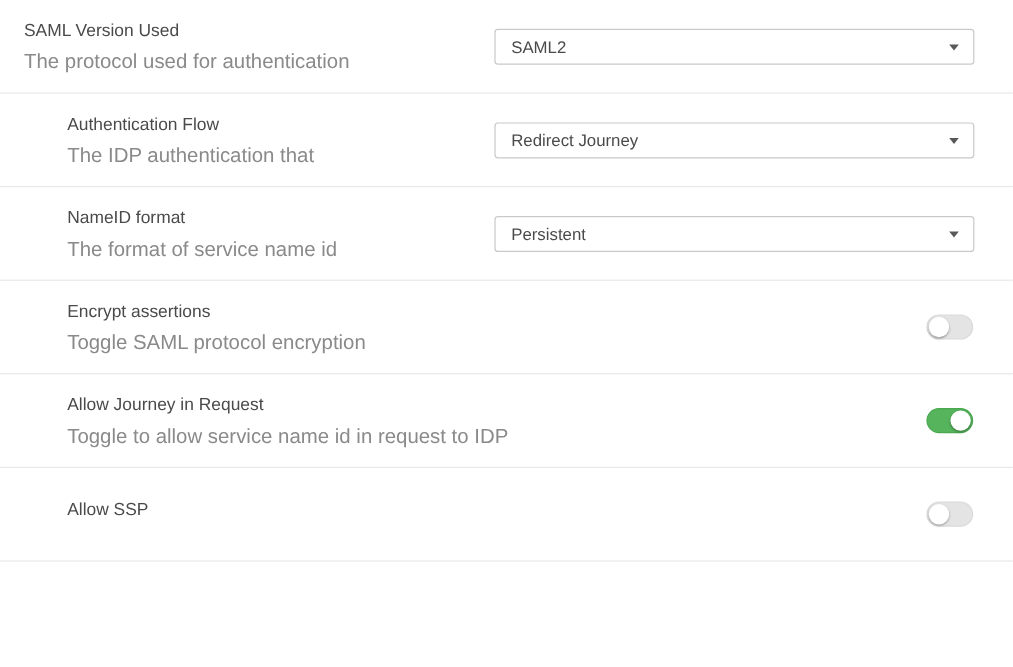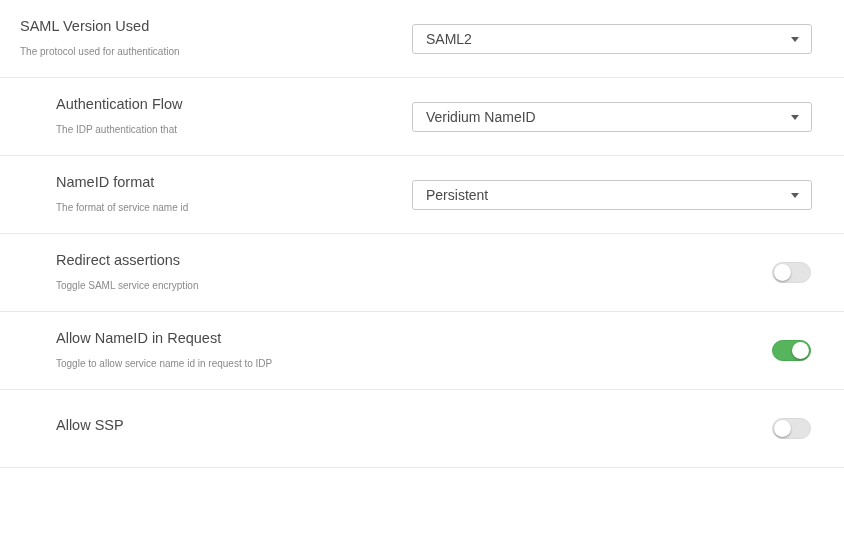--- a/index.html
+++ b/index.html
@@ -41,21 +41,21 @@
     min-width: 0;
   }
   .setting-label {
     font-size: 14.5px;
     color: #4a4a4a;
     line-height: 20px;
     margin-bottom: 7px;
     white-space: nowrap;
   }
   .setting-desc {
-    font-size: 10px;
+    font-size: 17px;
     color: #8a8a8a;
     line-height: 18px;
     white-space: nowrap;
   }
   .control-area {
     flex: 0 0 auto;
     display: flex;
     align-items: center;
     justify-content: flex-end;
     width: 400px;
@@ -142,54 +142,54 @@
     </div>
   </div>
 
   <div class="setting-row">
     <div class="setting-text">
       <div class="setting-label">Authentication Flow</div>
       <div class="setting-desc">The IDP authentication that</div>
     </div>
     <div class="control-area">
       <div class="select-box">
-        <span class="select-value">Veridium NameID</span>
+        <span class="select-value">Redirect Journey</span>
         <span class="select-caret"></span>
       </div>
     </div>
   </div>
 
   <div class="setting-row">
     <div class="setting-text">
       <div class="setting-label">NameID format</div>
       <div class="setting-desc">The format of service name id</div>
     </div>
     <div class="control-area">
       <div class="select-box">
         <span class="select-value">Persistent</span>
         <span class="select-caret"></span>
       </div>
     </div>
   </div>
 
   <div class="setting-row">
     <div class="setting-text">
-      <div class="setting-label">Redirect assertions</div>
-      <div class="setting-desc">Toggle SAML service encryption</div>
+      <div class="setting-label">Encrypt assertions</div>
+      <div class="setting-desc">Toggle SAML protocol encryption</div>
     </div>
     <div class="control-area">
       <div class="toggle">
         <span class="knob"></span>
       </div>
     </div>
   </div>
 
   <div class="setting-row">
     <div class="setting-text">
-      <div class="setting-label">Allow NameID in Request</div>
+      <div class="setting-label">Allow Journey in Request</div>
       <div class="setting-desc">Toggle to allow service name id in request to IDP</div>
     </div>
     <div class="control-area">
       <div class="toggle on">
         <span class="knob"></span>
       </div>
     </div>
   </div>
 
   <div class="setting-row">

